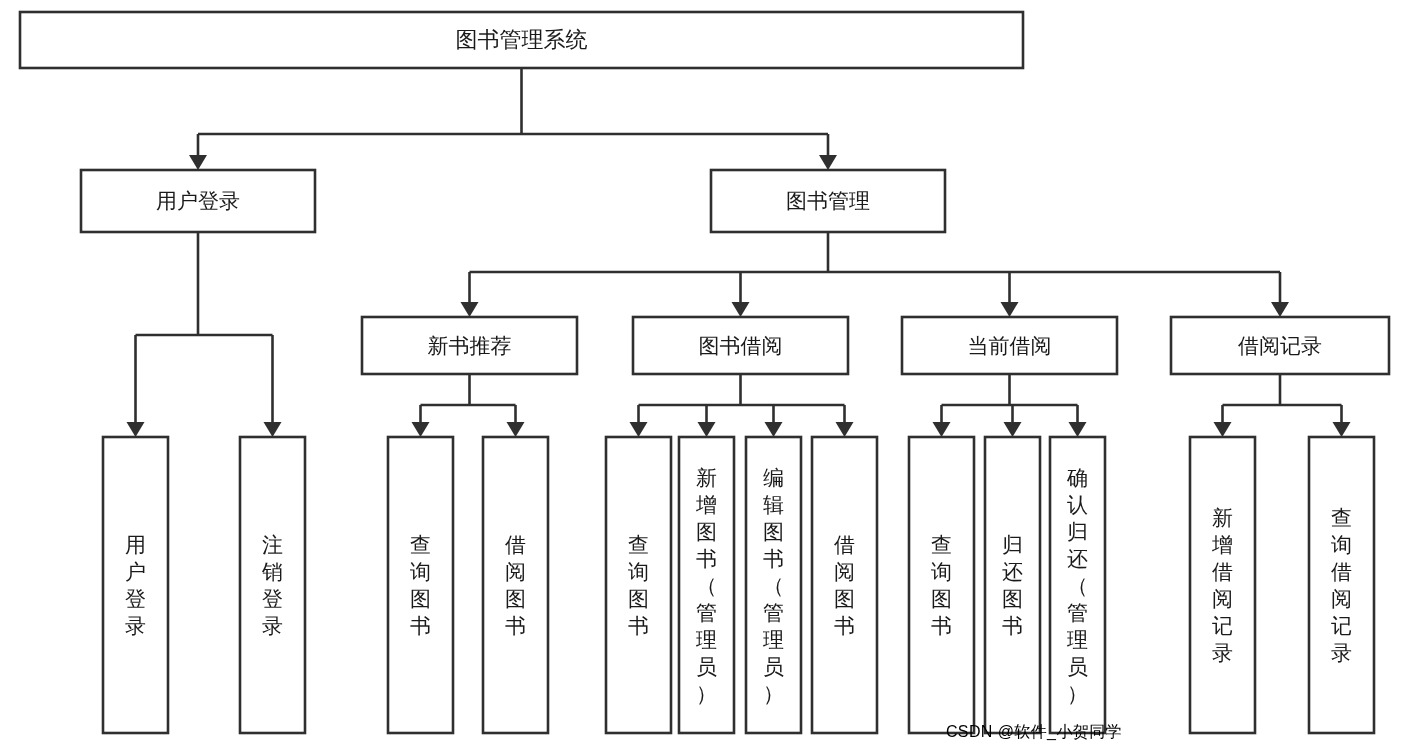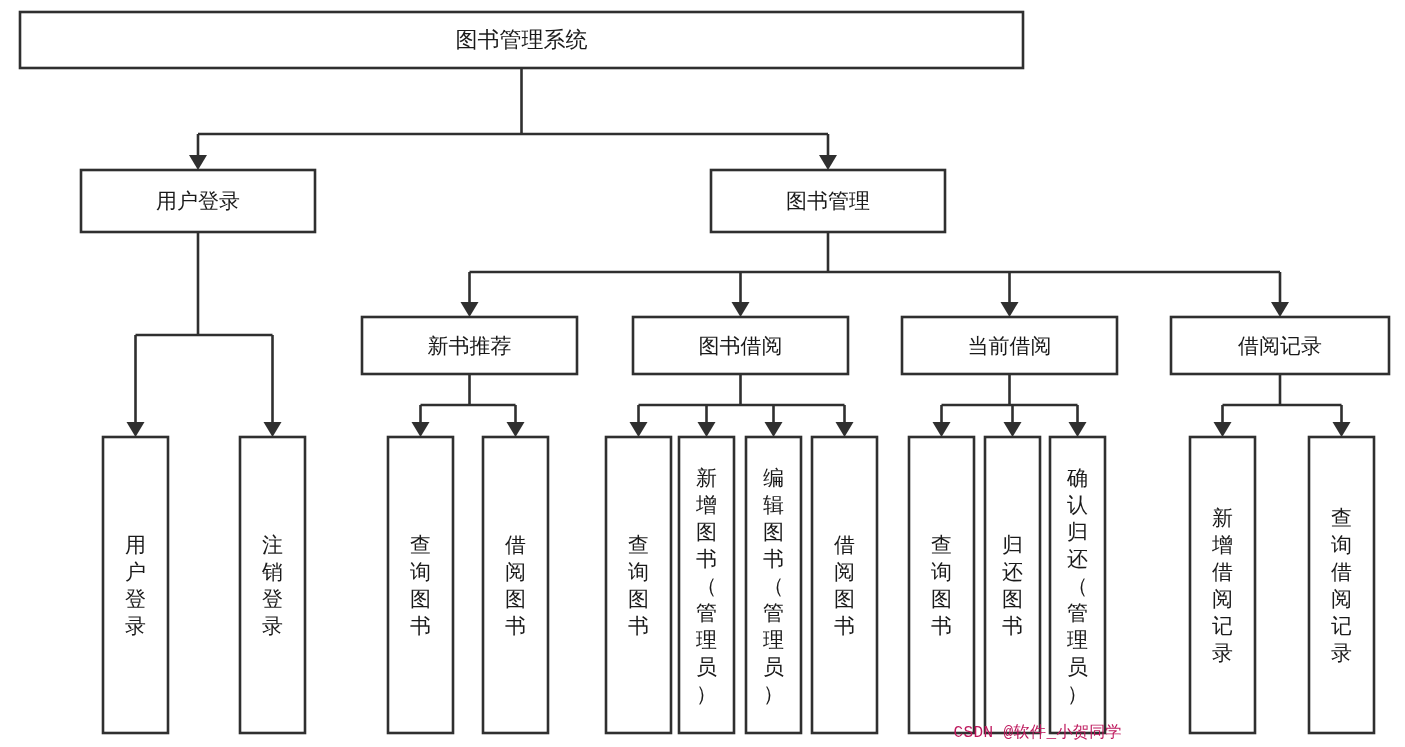--- a/index.html
+++ b/index.html
@@ -53,23 +53,23 @@
     stroke-linecap: butt;
   }
   .arrow-head {
     fill: #2f2f2f;
     stroke: none;
   }
   .watermark {
     position: absolute;
     right: 8px;
     bottom: 4px;
-    font-family: Liberation Mono, monospace;
+    font-family: Liberation Sans, sans-serif;
     font-size: 16px;
-    color: #be185d;
+    color: #000000;
     letter-spacing: 0.4px;
     white-space: nowrap;
     user-select: none;
   }
 </style>
 </head>
 <body>
 
 <div id="diagram-root">
   <svg class="diagram" viewBox="0 0 1405 747" xmlns="http://www.w3.org/2000/svg">

